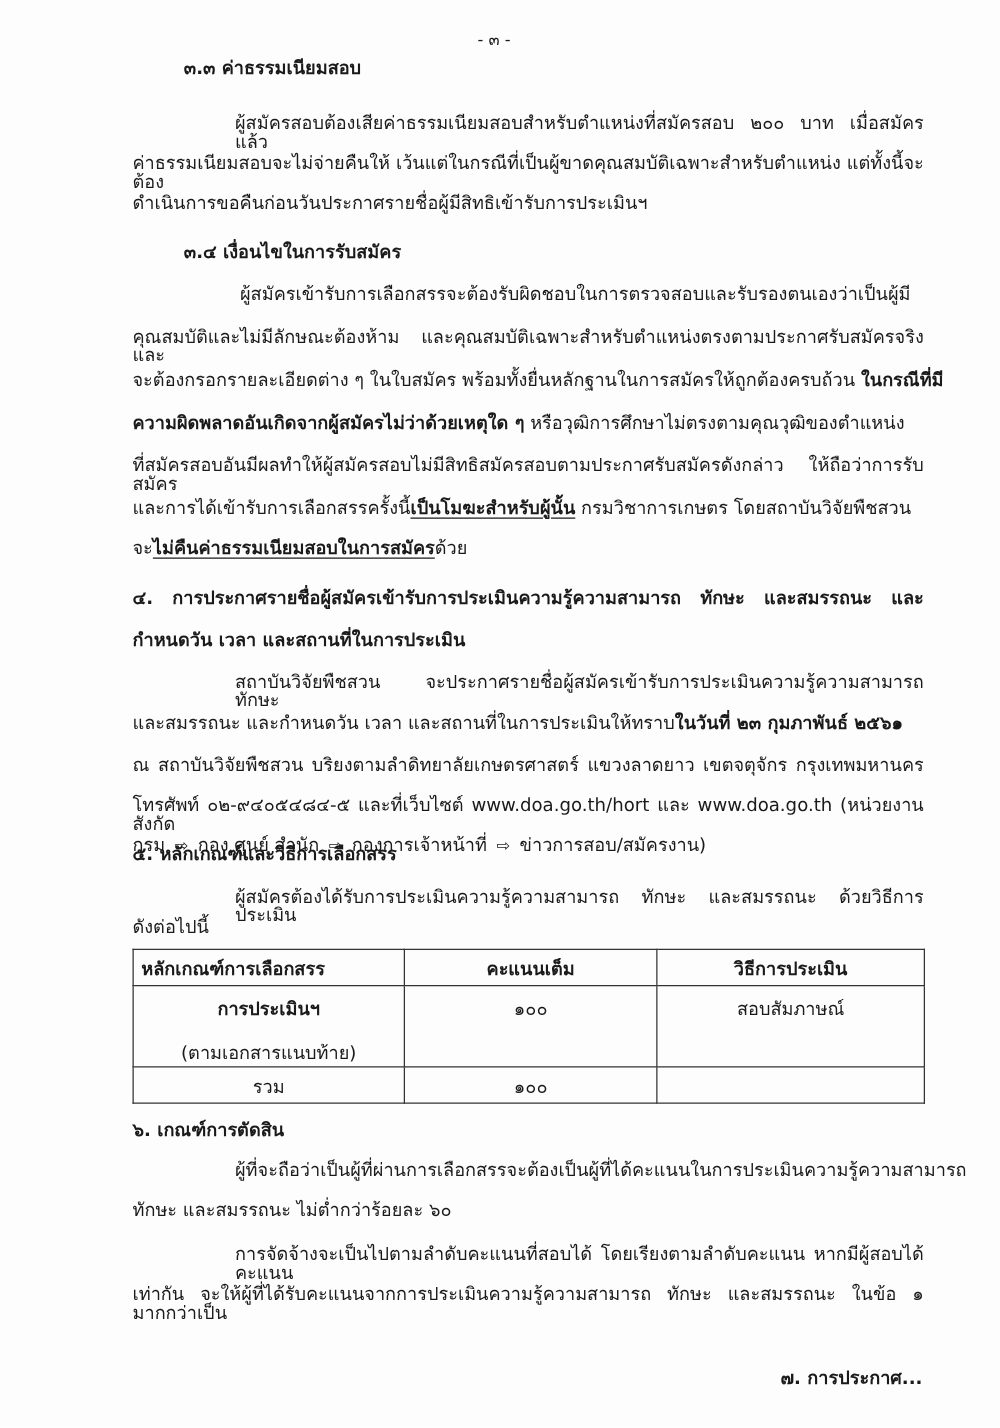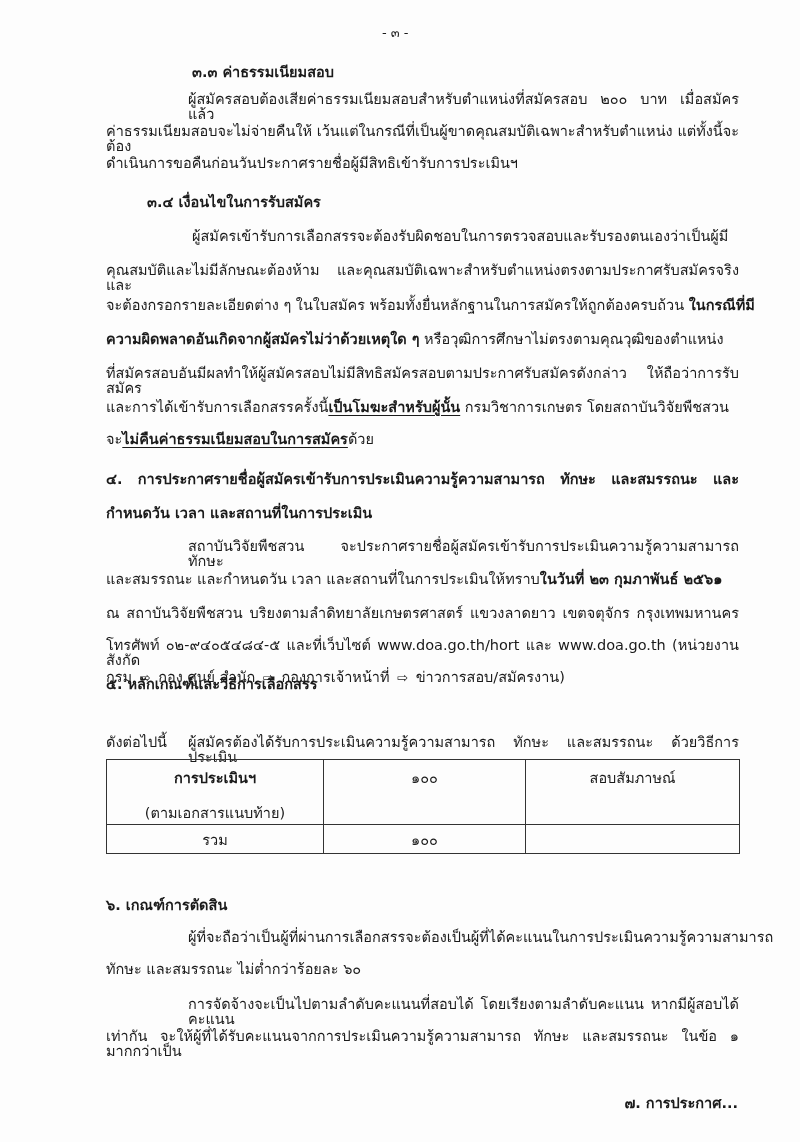--- a/index.html
+++ b/index.html
@@ -26,21 +26,21 @@
   table.crit .c3 { text-align: center; }
   .arrow { font-size: 13px; padding: 0 3px; }
 </style>
 </head>
 <body>
 
 <div class="page">
 
   <div class="ln" style="left:382px; top:26px; font-size:13px;">- ๓ -</div>
 
-  <div class="ln b" style="left:147px; top:65px;margin-left:45px;">๓.๓  ค่าธรรมเนียมสอบ</div>
+  <div class="ln b" style="left:147px; top:48px;">๓.๓  ค่าธรรมเนียมสอบ</div>
   <div class="ln just" style="left:188px; top:92px; width:551px;">ผู้สมัครสอบต้องเสียค่าธรรมเนียมสอบสำหรับตำแหน่งที่สมัครสอบ ๒๐๐ บาท เมื่อสมัครแล้ว</div>
   <div class="ln just" style="left:106px; top:124px; width:633px;">ค่าธรรมเนียมสอบจะไม่จ่ายคืนให้ เว้นแต่ในกรณีที่เป็นผู้ขาดคุณสมบัติเฉพาะสำหรับตำแหน่ง แต่ทั้งนี้จะต้อง</div>
   <div class="ln" style="left:106px; top:156px;">ดำเนินการขอคืนก่อนวันประกาศรายชื่อผู้มีสิทธิเข้ารับการประเมินฯ</div>
 
   <div class="ln b" style="left:147px; top:195px;">๓.๔  เงื่อนไขในการรับสมัคร</div>
   <div class="ln just" style="left:192px; top:229px; width:551px;">ผู้สมัครเข้ารับการเลือกสรรจะต้องรับผิดชอบในการตรวจสอบและรับรองตนเองว่าเป็นผู้มี</div>
   <div class="ln just" style="left:106px; top:263px; width:633px;">คุณสมบัติและไม่มีลักษณะต้องห้าม และคุณสมบัติเฉพาะสำหรับตำแหน่งตรงตามประกาศรับสมัครจริง และ</div>
   <div class="ln" style="left:106px; top:298px;">
     <span>จะต้องกรอกรายละเอียดต่าง ๆ ในใบสมัคร พร้อมทั้งยื่นหลักฐานในการสมัครให้ถูกต้องครบถ้วน </span><span class="b">ในกรณีที่มี</span>
   </div>
@@ -81,25 +81,30 @@
 
   <div class="ln b" style="left:106px; top:676px;"></div>
 
   <div class="ln b" style="left:106px; top:674px;"></div>
 
   <div class="ln b" style="left:106px; top:676px;"></div>
 
   <div class="ln b" style="left:106px; top:676px;"></div>
 
   <div class="ln b" style="left:106px; top:677px;">๕.  หลักเกณฑ์และวิธีการเลือกสรร</div>
-  <div class="ln just" style="left:188px; top:711px; width:551px;margin-top:24px;">ผู้สมัครต้องได้รับการประเมินความรู้ความสามารถ  ทักษะ  และสมรรถนะ  ด้วยวิธีการประเมิน</div>
+  <div class="ln just" style="left:188px; top:711px; width:551px;">ผู้สมัครต้องได้รับการประเมินความรู้ความสามารถ  ทักษะ  และสมรรถนะ  ด้วยวิธีการประเมิน</div>
   <div class="ln" style="left:106px; top:735px;">ดังต่อไปนี้</div>
 
   <table class="crit">
     <tbody>
+        <tr>
+      <th class="c1" style="text-align:left;">หลักเกณฑ์การเลือกสรร</th>
+      <th class="c2">คะแนนเต็ม</th>
+      <th class="c3">วิธีการประเมิน</th>
+    </tr>
     <tr>
       <td class="c1" style="height:58px; padding-top:6px;text-align:center;">
         <div class="b">การประเมินฯ</div>
         <div style="margin-top:12px;">(ตามเอกสารแนบท้าย)</div>
       </td>
       <td class="c2" style="padding-top:6px;">๑๐๐</td>
       <td class="c3" style="padding-top:6px;">สอบสัมภาษณ์</td>
     </tr>
     <tr>
       <td class="c1 b" style="height:28px; vertical-align:middle; text-align:center;">รวม</td>

